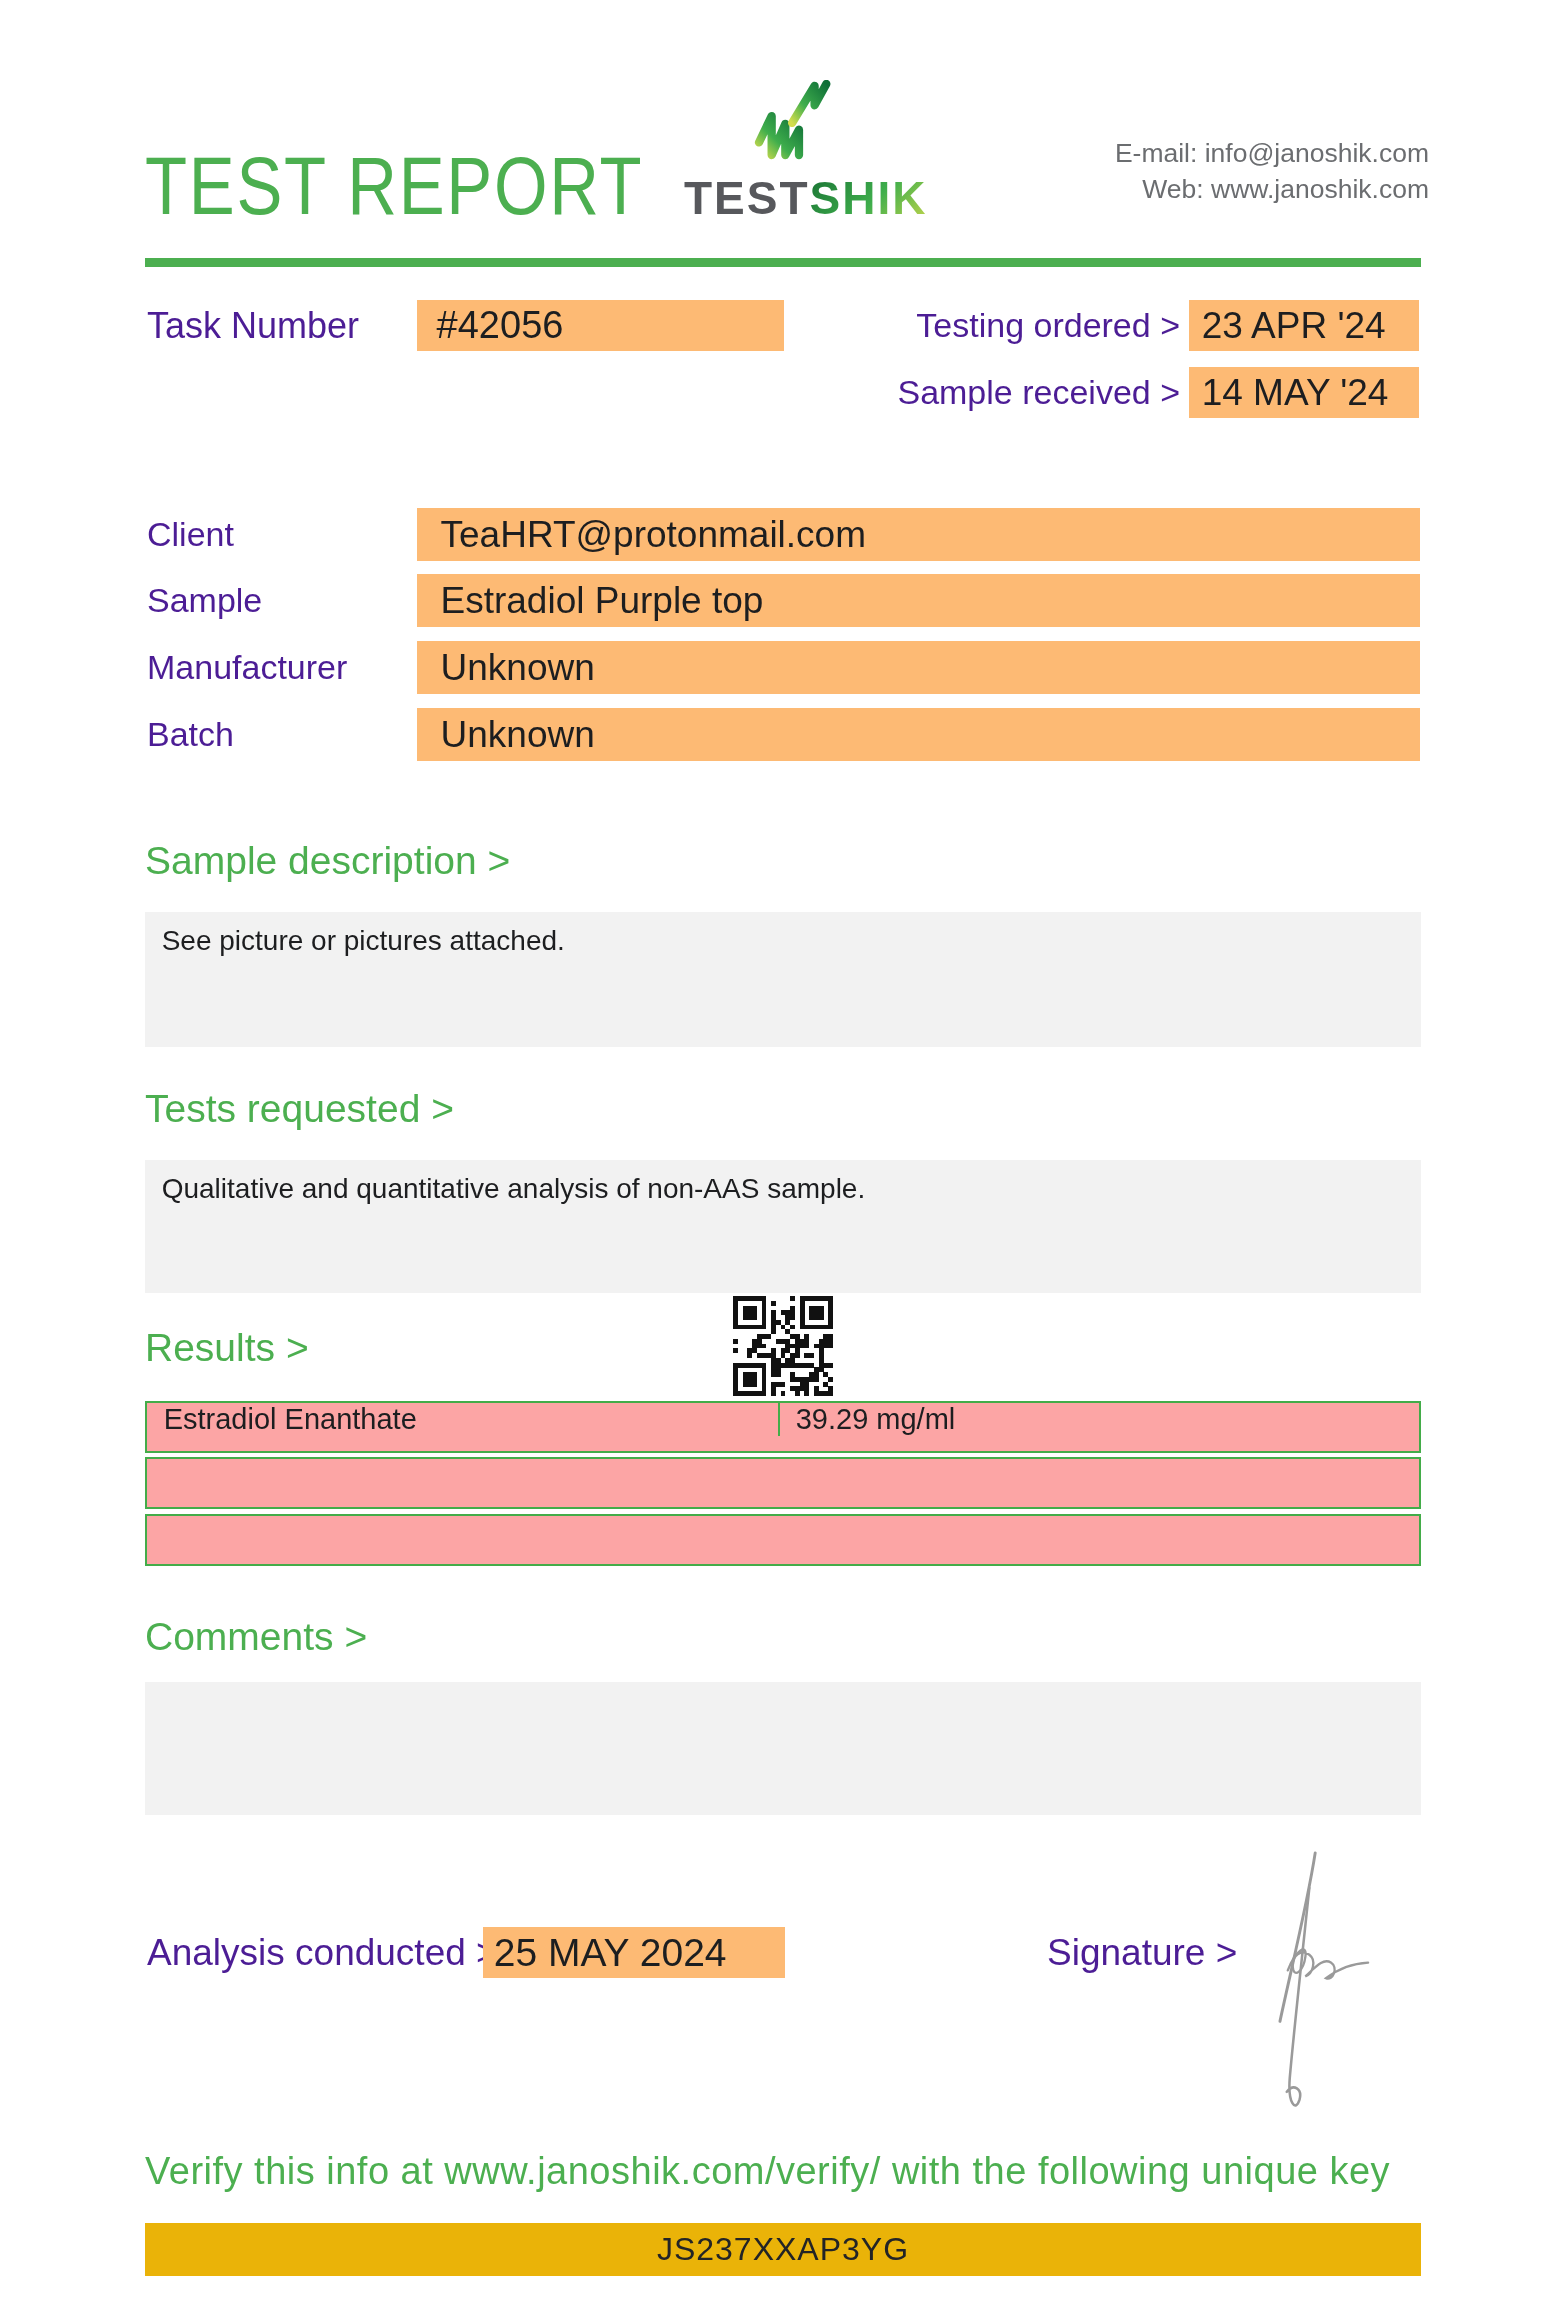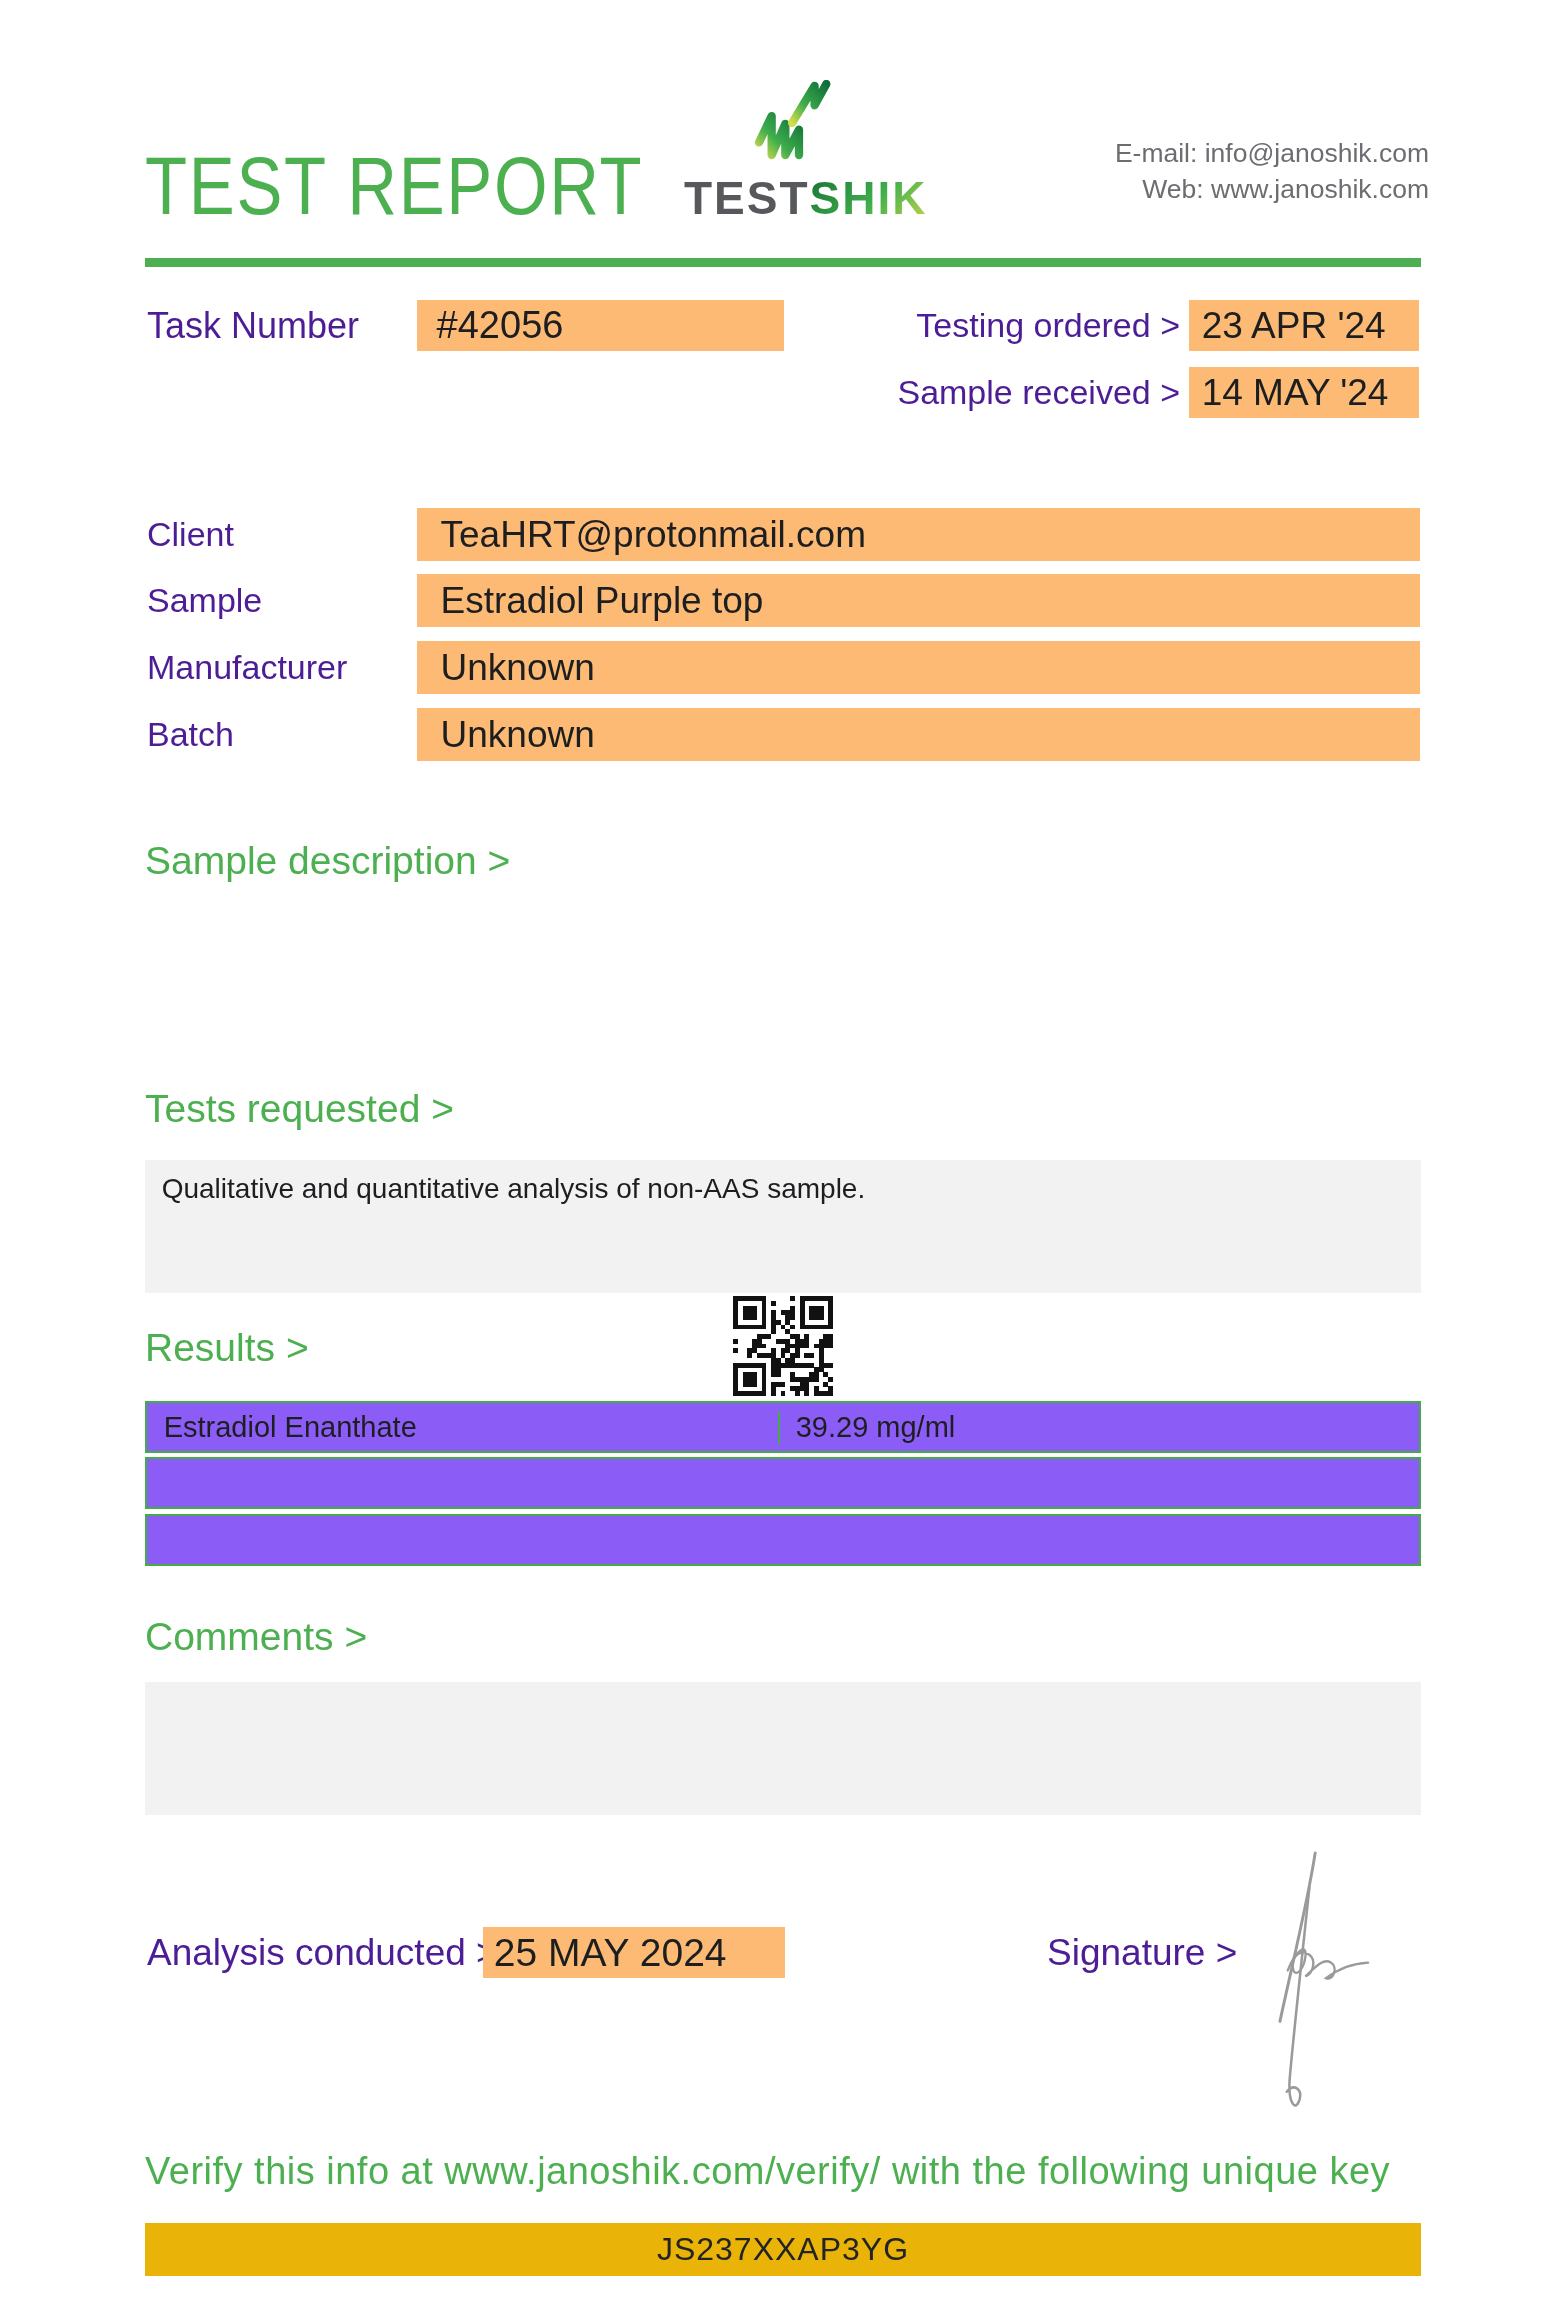--- a/index.html
+++ b/index.html
@@ -75,22 +75,22 @@
 
   
   .d-label{left:147px;height:53px;font-size:34px;}
   .d-box{left:417px;width:1003px;height:53px;padding-left:23.5px;box-sizing:border-box;font-size:37px;}
 
   
   .r-row{
     left:145px;width:1276px;height:52px;
     box-sizing:border-box;
     border:2.9px solid #43AC49;
-    display:flex;align-items:center;
-    background:#8b5cf6;
+    display:flex;align-items:flex-start;
+    background:#fca5a5;
   }
   .r-cell1{
     width:633px;box-sizing:border-box;
     border-right:2.9px solid #43AC49;
     display:flex;align-items:center;
     padding-left:16.7px;font-size:29px;white-space:nowrap;
   }
   .r-cell2{
     flex:1;display:flex;align-items:center;
     padding-left:15.7px;font-size:29px;white-space:nowrap;
@@ -163,20 +163,23 @@
   <div class="abs green-label d-label" style="top:574px">Sample</div>
   <div class="abs gbox d-box" style="top:574px">Estradiol Purple top</div>
 
   <div class="abs green-label d-label" style="top:641px">Manufacturer</div>
   <div class="abs gbox d-box" style="top:641px">Unknown</div>
 
   <div class="abs green-label d-label" style="top:708px">Batch</div>
   <div class="abs gbox d-box" style="top:708px">Unknown</div>
 
   <div class="abs heading" style="top:839px">Sample description &gt;</div>
+  <div class="abs bigbox" style="top:912px;height:135px">
+    <span>See picture or pictures attached.</span>
+  </div>
 
   <div class="abs heading" style="top:1087px">Tests requested &gt;</div>
   <div class="abs bigbox" style="top:1160px">
     <span>Qualitative and quantitative analysis of non-AAS sample.</span>
   </div>
 
   <svg class="abs qr" id="qr-svg" viewBox="0 0 21 21" shape-rendering="crispEdges">
       <rect x="0" y="0" width="1.02" height="1.02" fill="#111"></rect>
       <rect x="1" y="0" width="1.02" height="1.02" fill="#111"></rect>
       <rect x="2" y="0" width="1.02" height="1.02" fill="#111"></rect>

